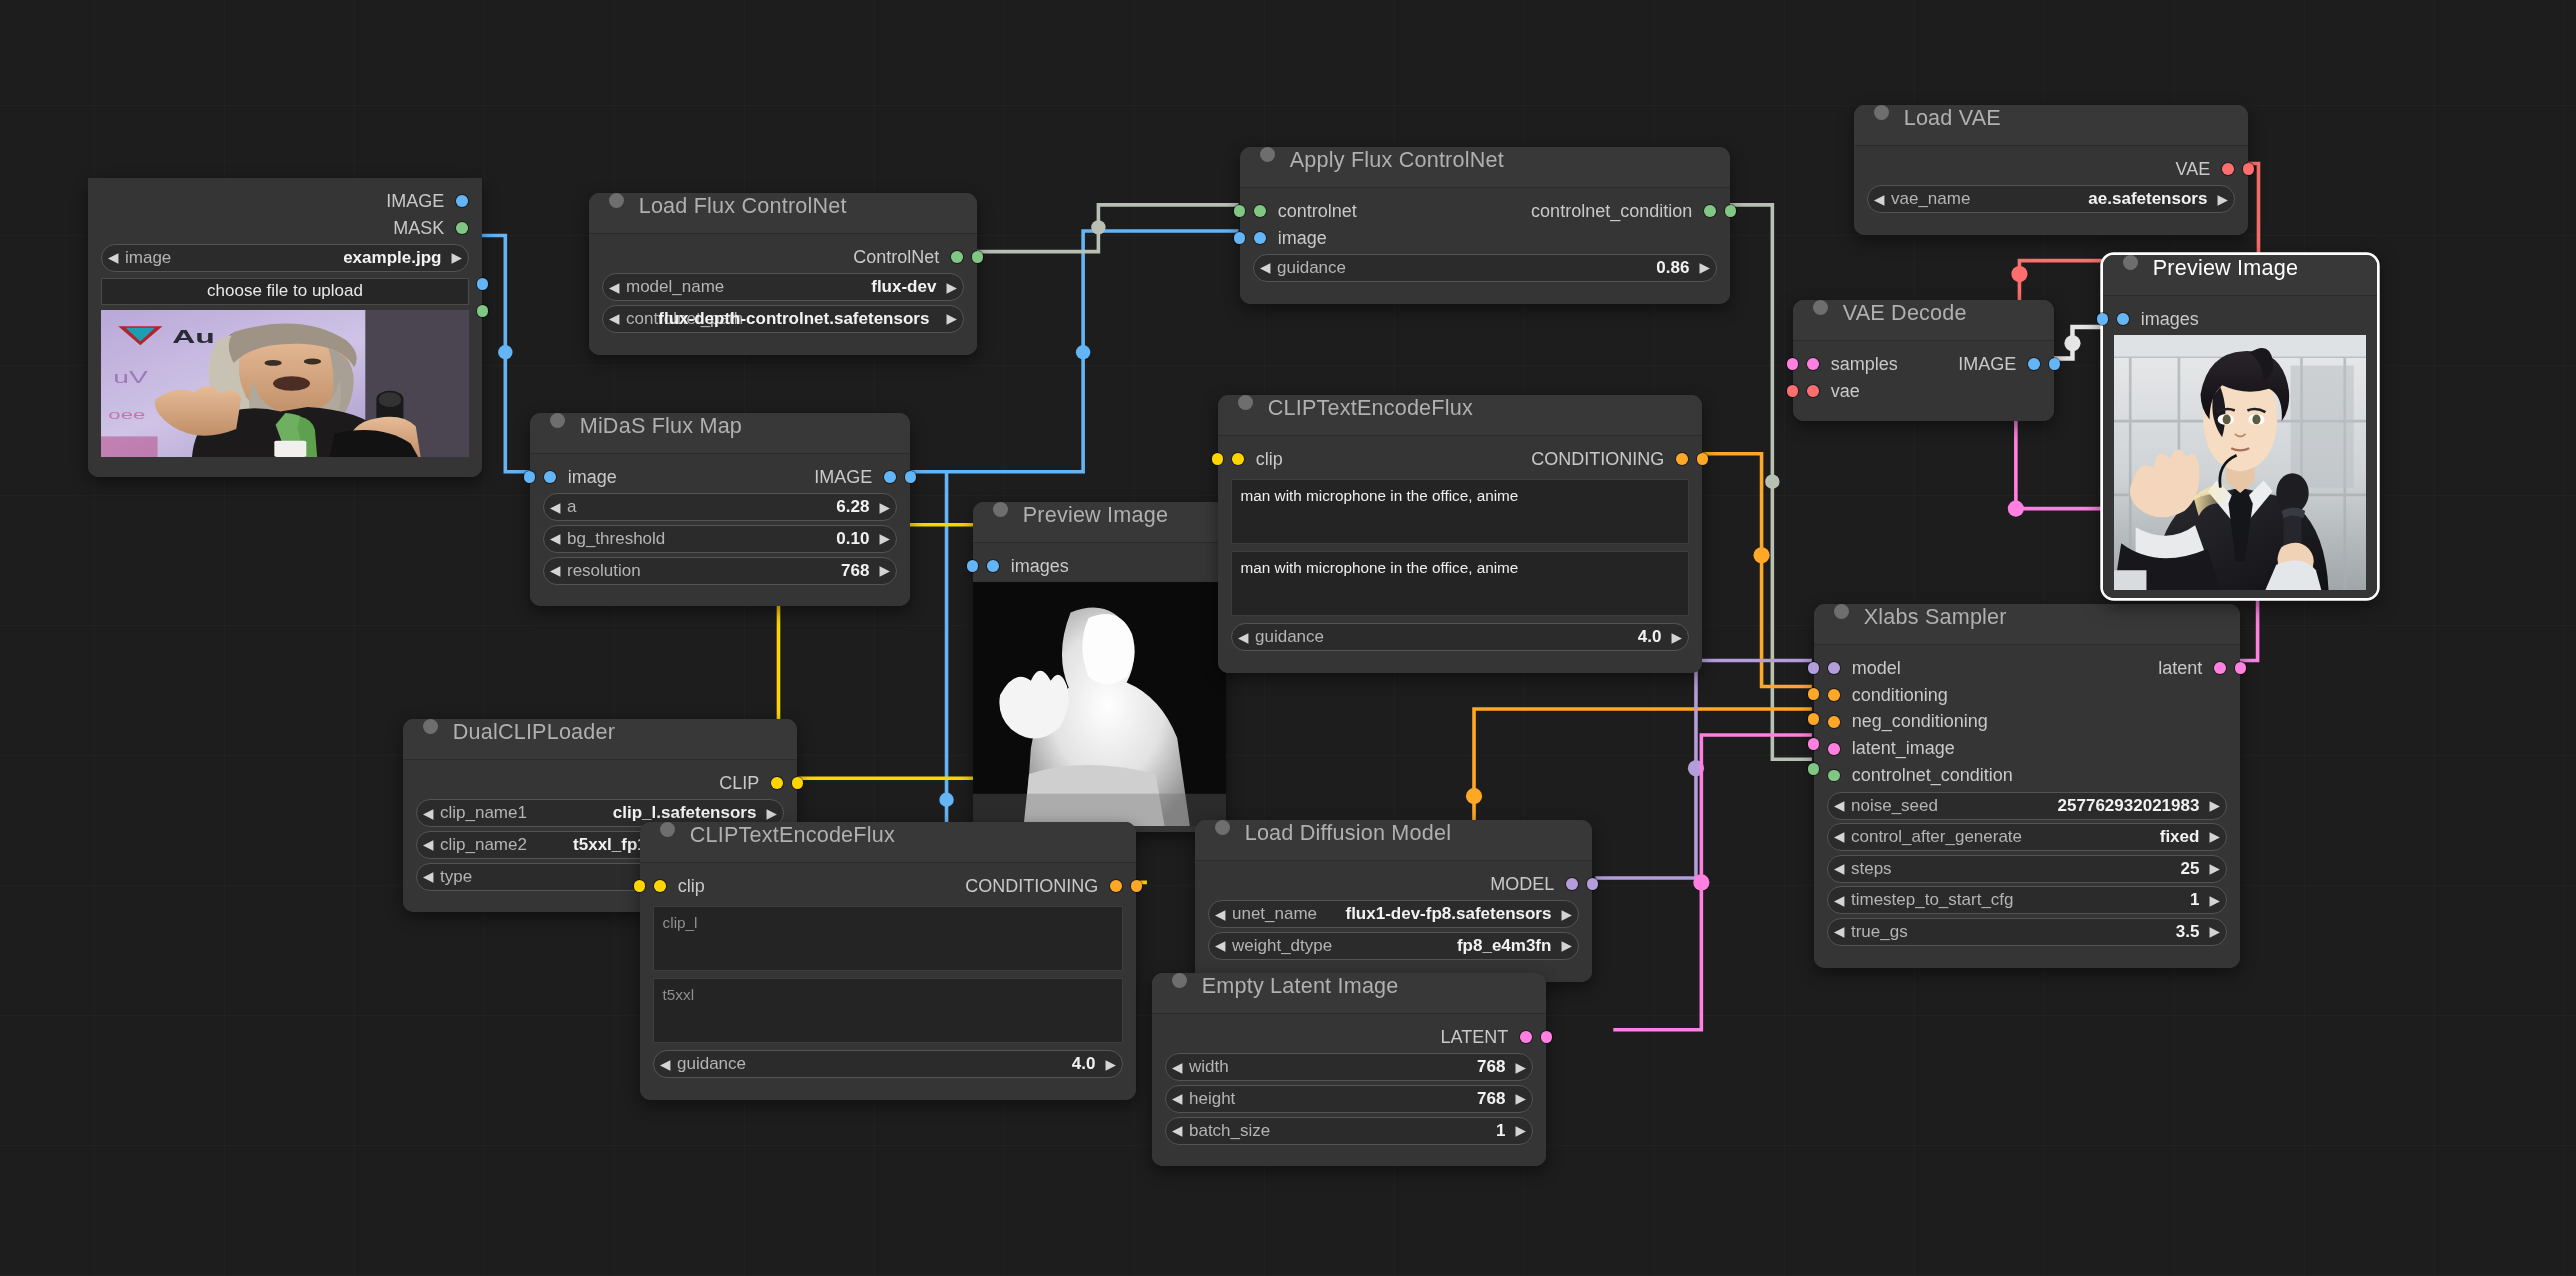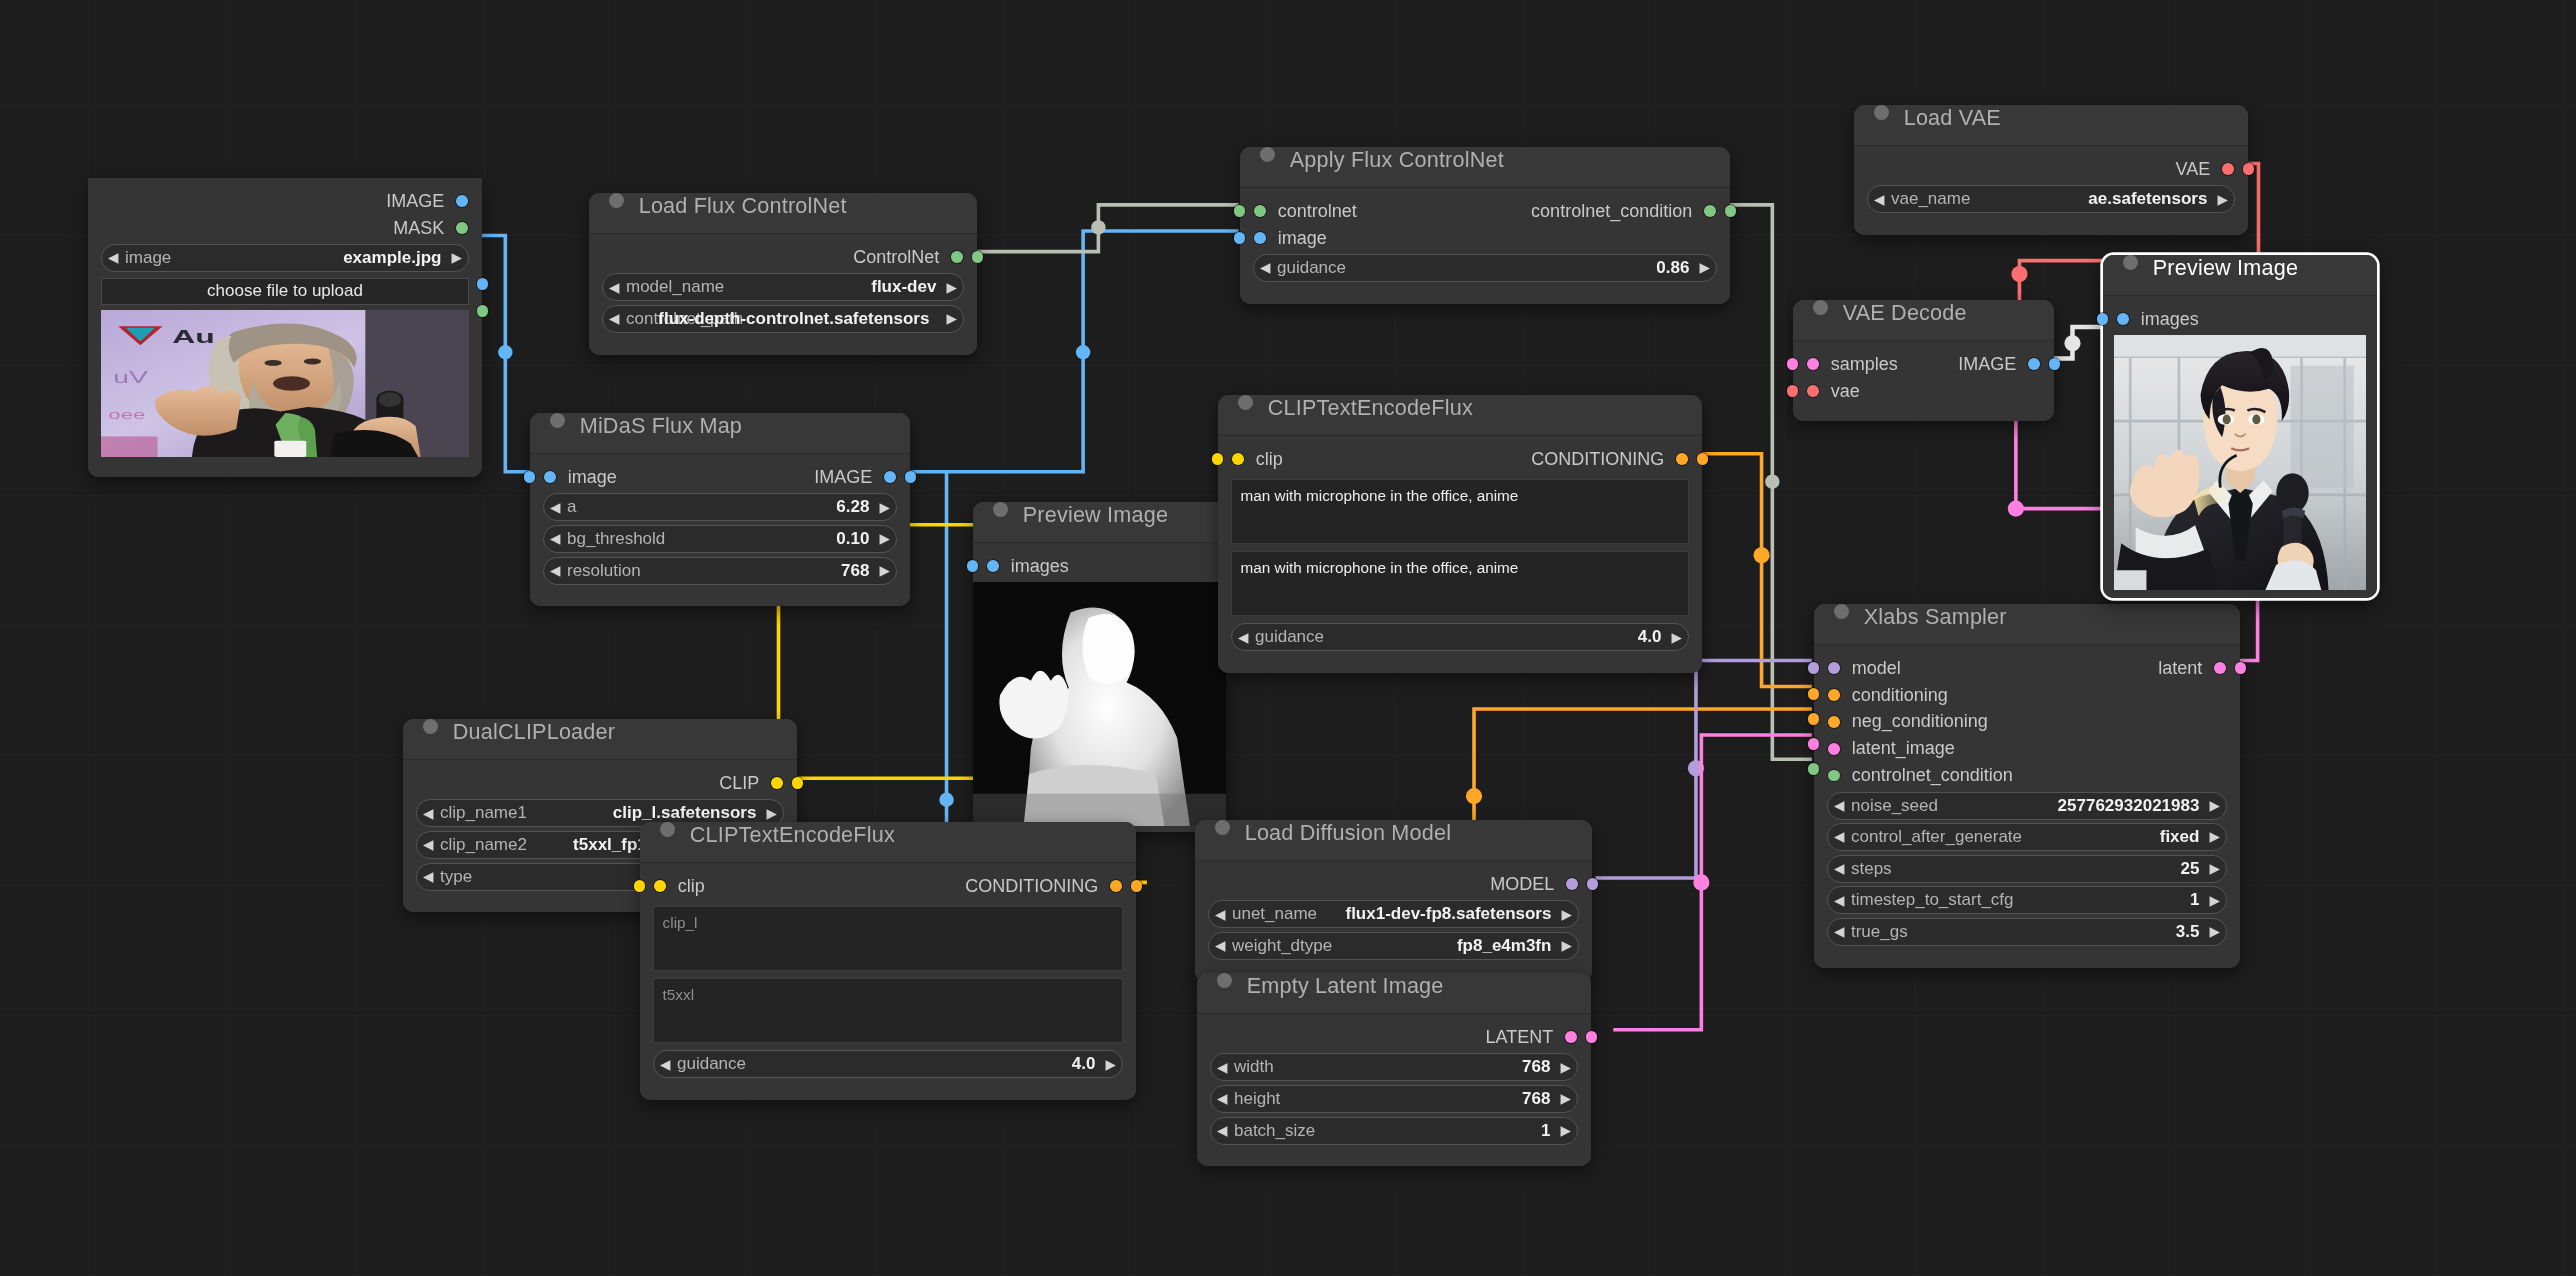--- a/index.html
+++ b/index.html
@@ -510,21 +510,21 @@
         <span class="arw">◀</span>
         <span class="wlabel">weight_dtype</span>
         <span class="wval">fp8_e4m3fn</span>
         <span class="arw">▶</span>
       </div>
       <div class="node-footer"></div>
     </div>
     <span class="port-edge" style="right:-6.3px;top:58px;background:#b39ddb;"></span>
   </div>
 
-  <div class="node" style="left:1197px;top:973px;width:394px;z-index:18;">
+  <div class="node" style="left:1152px;top:973px;width:394px;z-index:18;">
     <div class="node-title">
       <span class="node-dot"></span>
       <span>Empty Latent Image</span>
     </div>
     <div class="node-body">
       <div class="slot-row">
         <div class="slot out">
           <span class="dot" style="background:#ff80e0"></span>
           <span>LATENT</span>
         </div>

